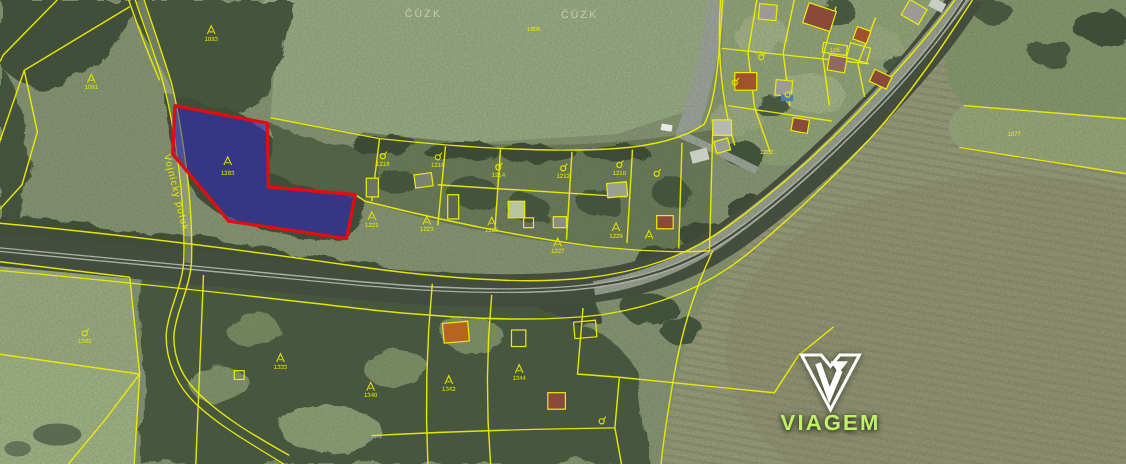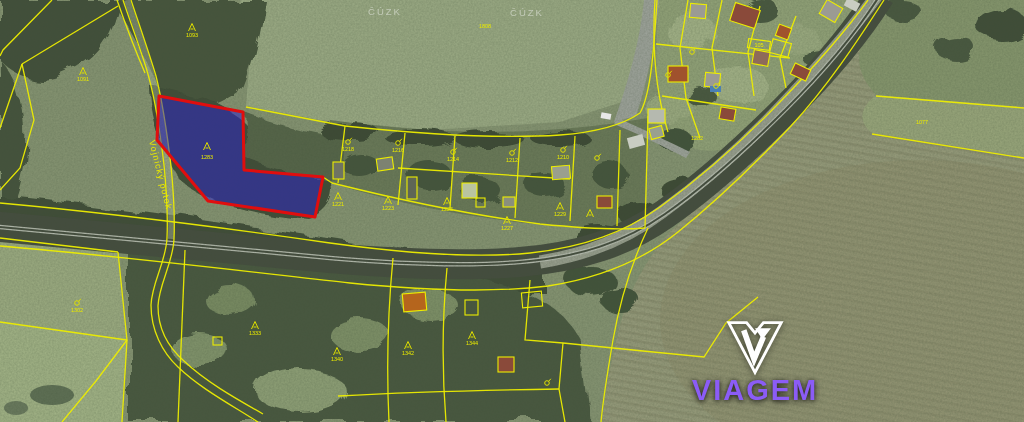--- a/index.html
+++ b/index.html
@@ -9,22 +9,22 @@
   }
   .stage svg.mapcanvas{position:absolute;left:0;top:0;display:block;}
   .logo{
     position:absolute;left:655px;top:320px;width:200px;height:92px;
     display:flex;flex-direction:column;align-items:center;justify-content:flex-start;
     color:#ffffff;pointer-events:none;
     filter:drop-shadow(0 1px 3px rgba(0,0,0,0.55));
   }
   .logo-mark{width:60px;height:56px;}
   .logo-text{
-    margin-top:-2px;font-weight:700;font-size:29px;letter-spacing:2px;
-    color:#8b5cf6;text-shadow:0 1px 4px rgba(0,0,0,0.45);
+    margin-top:-2px;font-weight:700;font-size:20px;letter-spacing:2px;
+    color:#bef264;text-shadow:0 1px 4px rgba(0,0,0,0.45);
     font-family:"Liberation Sans",sans-serif;white-space:nowrap;
   }
   .overlay-text{font-family:"Liberation Sans",sans-serif;}
 </style>
 </head>
 <body>
 
 <div class="stage">
   <svg class="mapcanvas" width="1024" height="422" viewBox="0 0 1024 422">
     <defs>

